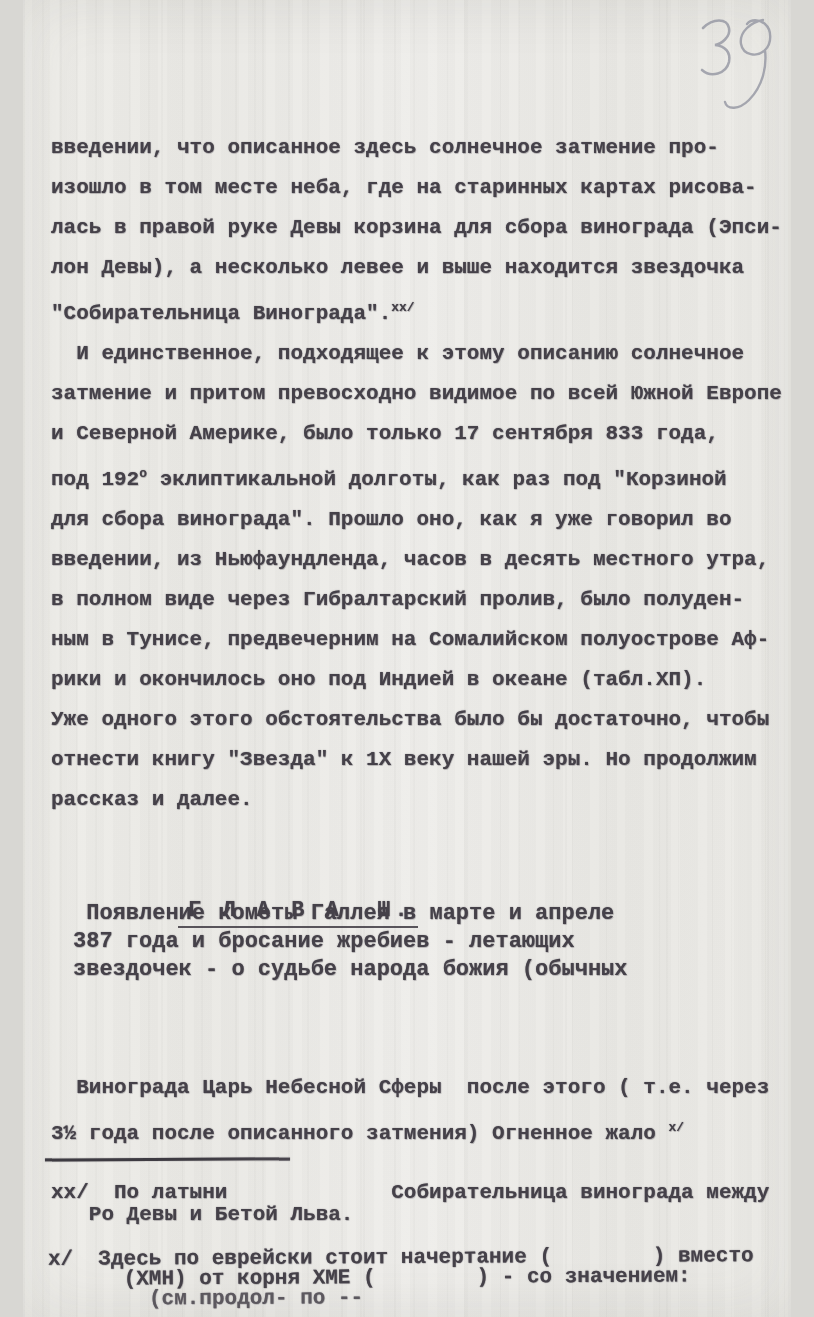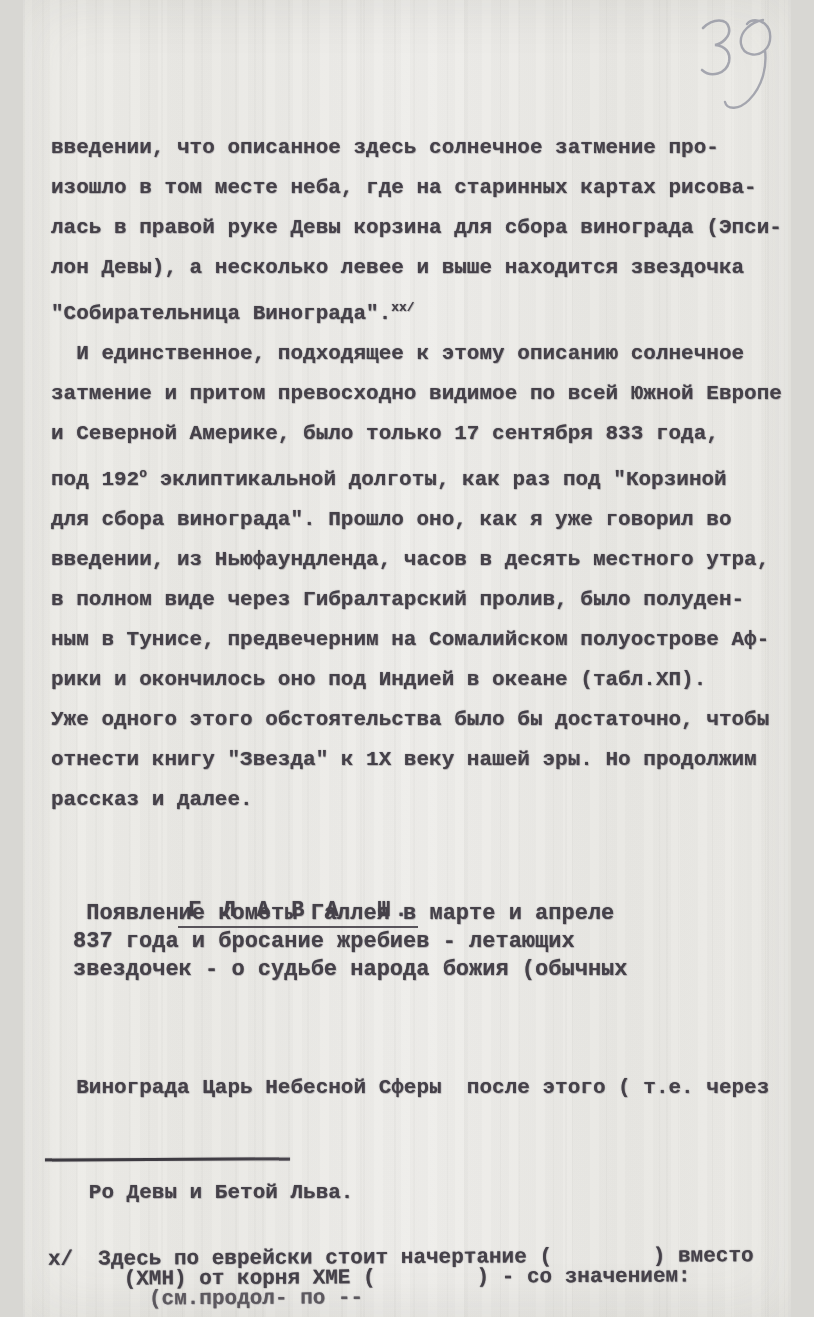--- a/index.html
+++ b/index.html
@@ -58,23 +58,23 @@
 
     <path d="M28,22 C38,12 52,12 54,22 C56,31 46,38 40,39 C50,40 56,46 54,56 C51,68 36,72 27,64" fill="none" stroke="#9496a2" stroke-width="2.6" stroke-linecap="round"></path>
 
     <path d="M88,14 C76,16 64,26 66,38 C68,49 82,52 90,44 C97,37 97,24 90,18 C84,13 76,13 72,18 M90,44 C92,60 88,80 74,94 C64,104 52,104 50,96" fill="none" stroke="#9496a2" stroke-width="2.4" stroke-linecap="round"></path>
   </svg>
 
   <div class="typewriter body-text"><div class="line">введении, что описанное здесь солнечное затмение про-</div><div class="line">изошло в том месте неба, где на старинных картах рисова-</div><div class="line">лась в правой руке Девы корзина для сбора винограда (Эпси-</div><div class="line">лон Девы), а несколько левее и выше находится звездочка</div><div class="line">"Собирательница Винограда".<sup>хх/</sup></div><div class="line">  И единственное, подходящее к этому описанию солнечное</div><div class="line">затмение и притом превосходно видимое по всей Южной Европе</div><div class="line">и Северной Америке, было только 17 сентября 833 года,</div><div class="line">под 192<sup>о</sup> эклиптикальной долготы, как раз под "Корзиной</div><div class="line">для сбора винограда". Прошло оно, как я уже говорил во</div><div class="line">введении, из Ньюфаундленда, часов в десять местного утра,</div><div class="line">в полном виде через Гибралтарский пролив, было полуден-</div><div class="line">ным в Тунисе, предвечерним на Сомалийском полуострове Аф-</div><div class="line">рики и окончилось оно под Индией в океане (табл.ХП).</div><div class="line">Уже одного этого обстоятельства было бы достаточно, чтобы</div><div class="line">отнести книгу "Звезда" к 1Х веку нашей эры. Но продолжим</div><div class="line">рассказ и далее.</div></div>
 
   <div class="typewriter chapter-heading">Г Л А В А  Ш.</div>
 
-  <div class="typewriter chapter-subtitle"><div class="line"> Появление кометы Галлея в марте и апреле</div><div class="line">837 года и бросание жребиев - летающих</div><div class="line">звездочек - о судьбе народа божия (обычных</div></div>
+  <div class="typewriter chapter-subtitle"><div class="line"> Появление кометы Галлея в марте и апреле</div><div class="line">387 года и бросание жребиев - летающих</div><div class="line">звездочек - о судьбе народа божия (обычных</div></div>
 
-  <div class="typewriter closing-paragraph"><div class="line">  Винограда Царь Небесной Сферы  после этого ( т.е. через</div></div>
+  <div class="typewriter closing-paragraph"><div class="line">  Винограда Царь Небесной Сферы  после этого ( т.е. через</div><div class="line">3½ года после описанного затмения) Огненное жало <sup>х/</sup></div></div>
 
   <div class="footnote-separator"></div>
 
-  <div class="typewriter footnote-xx"><div class="line">   Ро Девы и Бетой Льва.</div></div>
+  <div class="typewriter footnote-xx"><div class="line">хх/  По латыни             Собирательница винограда между</div><div class="line">   Ро Девы и Бетой Льва.</div></div>
 
   <div class="typewriter footnote-x"><div class="line">х/  Здесь по еврейски стоит начертание (        ) вместо</div><div class="line">      (ХМН) от корня ХМЕ (        ) - со значением:</div><div class="line">        (см.продол- по --</div></div>
 
 </div>
 
 </body></html>

